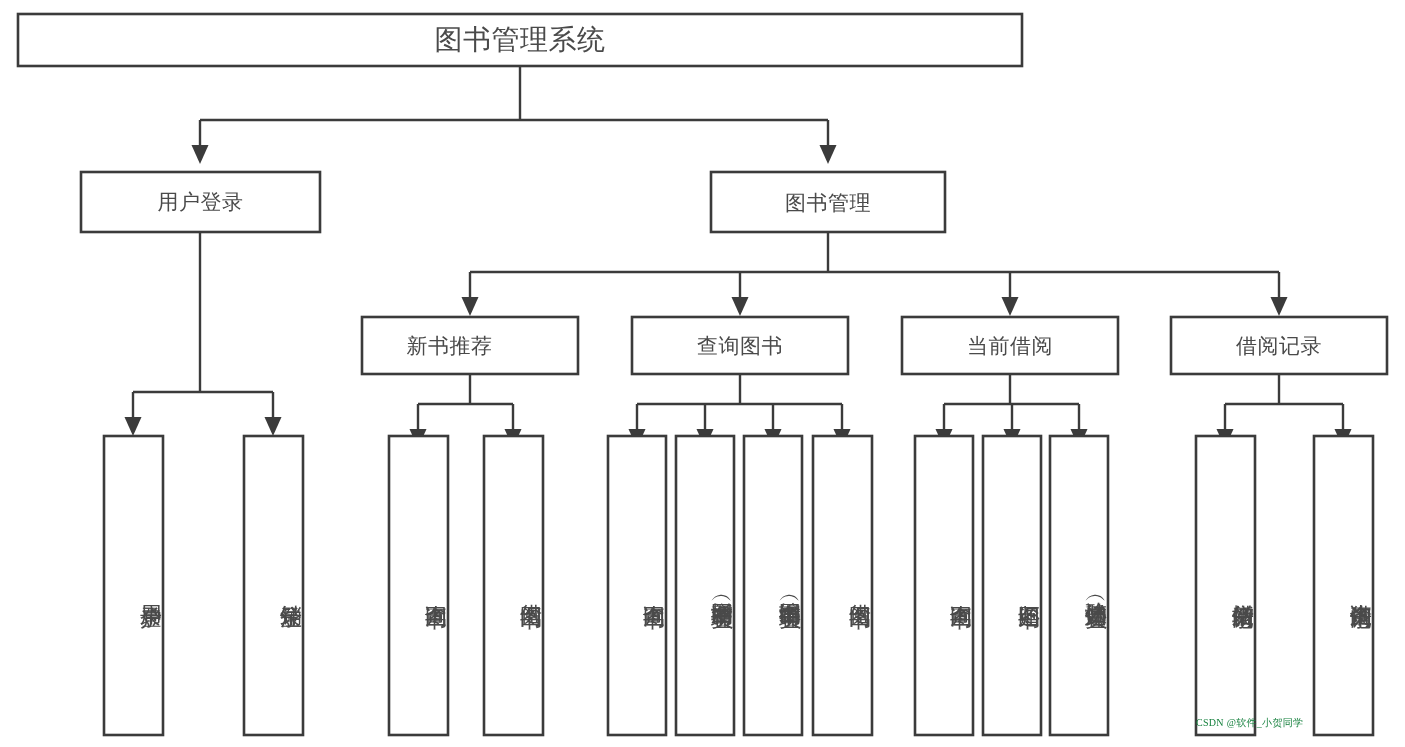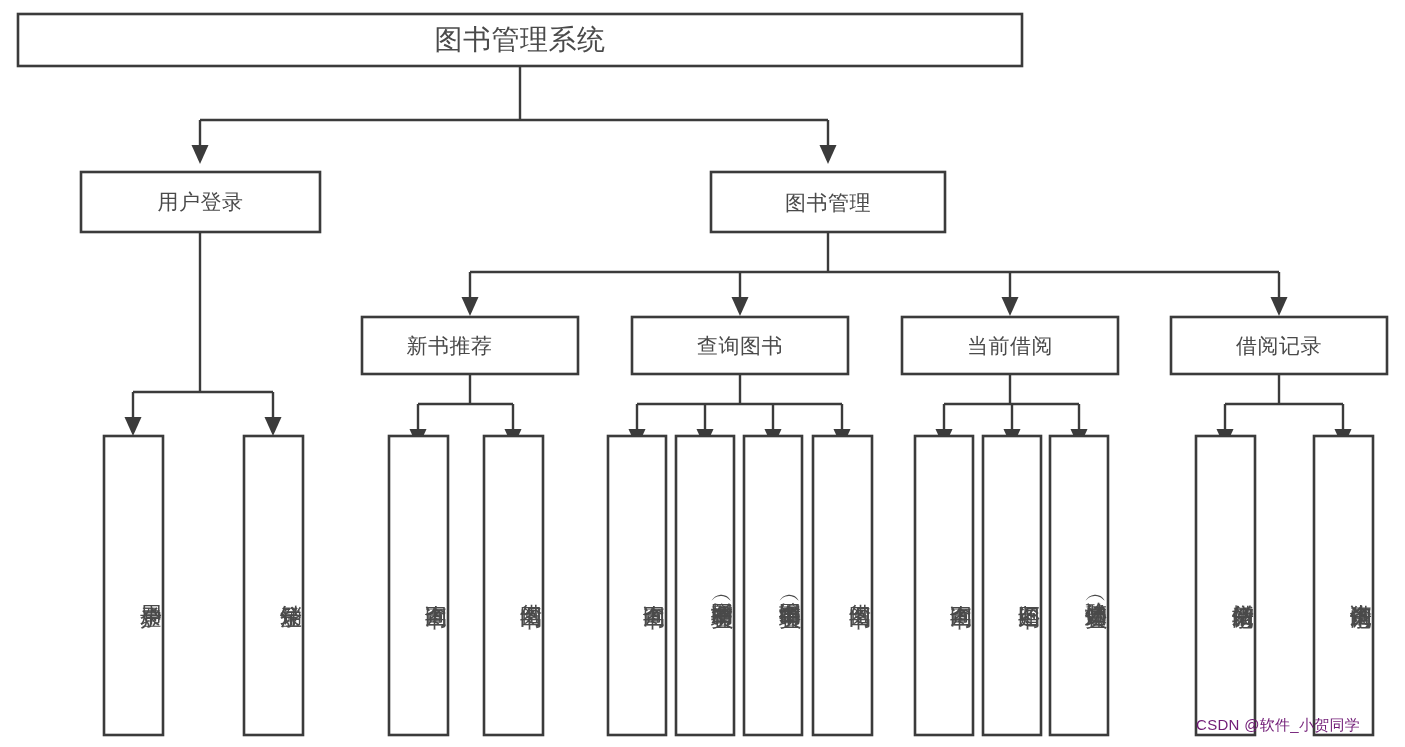--- a/index.html
+++ b/index.html
@@ -64,23 +64,23 @@
     line-height: 1.06;
     letter-spacing: 1px;
     align-items: flex-start;
     justify-content: center;
     padding-top: 6px;
   }
   .watermark {
     position: absolute;
     left: 1196px;
     top: 716px;
-    font-size: 15px;
-    color: #701a75;
-    font-family: Liberation Sans, sans-serif;
+    font-size: 10px;
+    color: #15803d;
+    font-family: Liberation Serif, serif;
     white-space: nowrap;
     letter-spacing: 0.3px;
   }
 </style>
 </head>
 <body>
 
 <div id="diagram-root">
 
   <svg class="flow" id="flow-svg" viewBox="0 0 1405 747">

